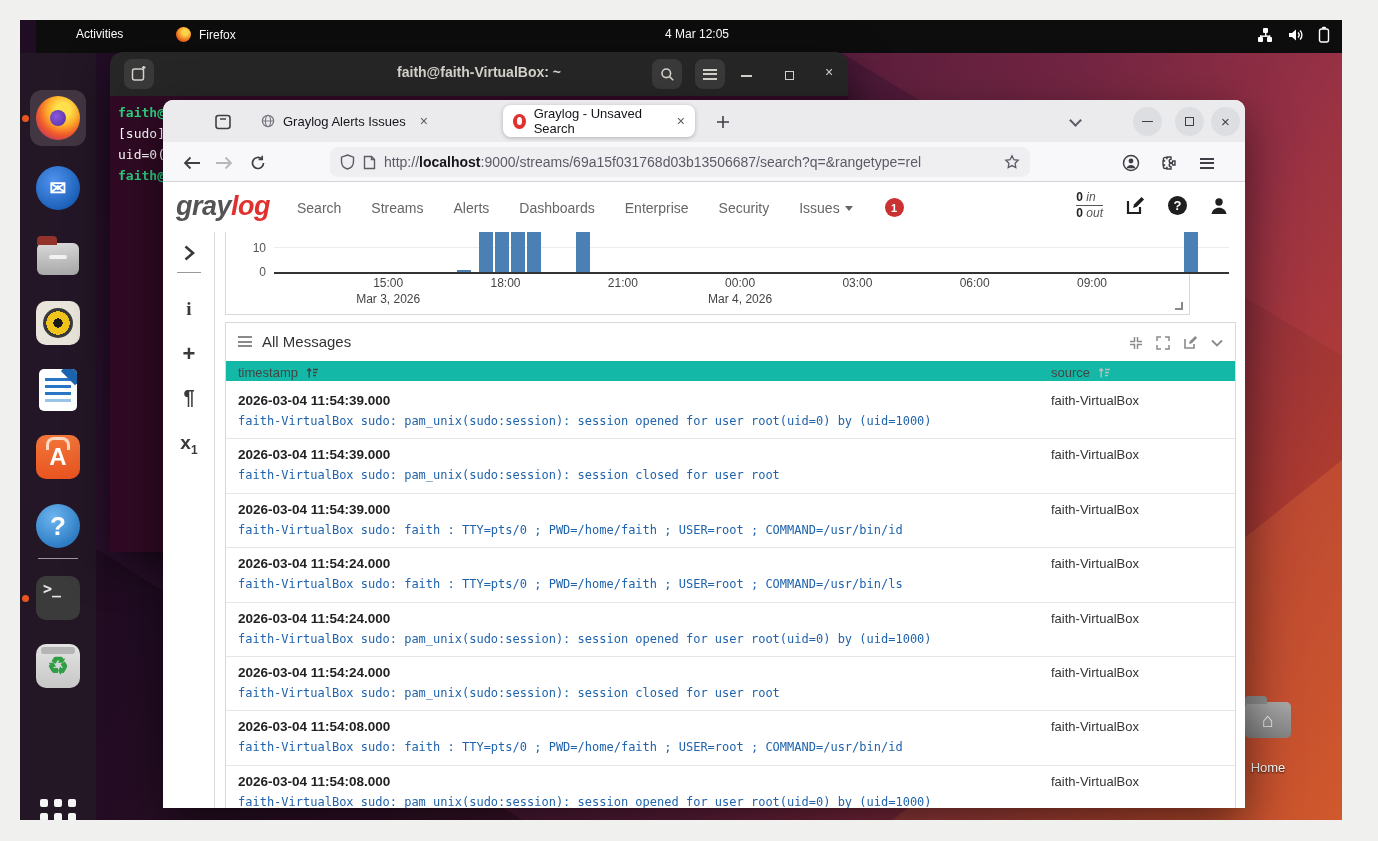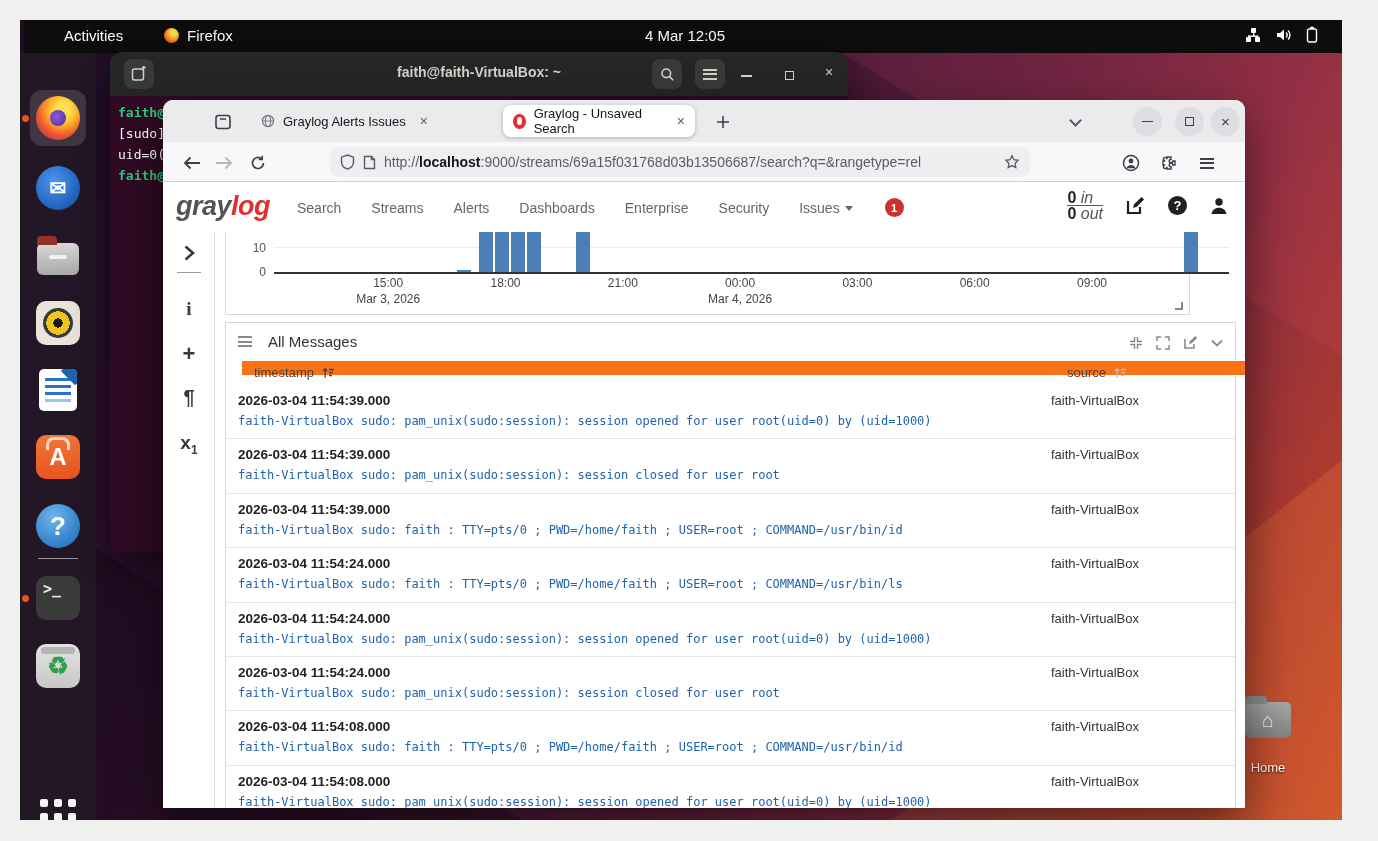--- a/index.html
+++ b/index.html
@@ -7,21 +7,21 @@
   .page { position:relative; width:1378px; height:841px; background:#f0f0ef; }
 
   
   .desktop { position:absolute; left:20px; top:20px; width:1322px; height:800px; overflow:hidden;
     background: linear-gradient(118deg,#1f0d24 0%,#2e1130 26%,#441736 46%,#63203e 62%,#8a2c41 76%,#ab3a30 88%,#c44d28 100%); }
   .facet1 { position:absolute; inset:0; clip-path:polygon(58% 0,100% 0,100% 42%); background:rgba(255,90,110,.10); }
   .facet2 { position:absolute; inset:0; clip-path:polygon(66% 100%,100% 55%,100% 100%); background:rgba(255,130,60,.22); }
   .facet3 { position:absolute; inset:0; clip-path:polygon(0 60%,38% 100%,0 100%); background:rgba(0,0,0,.25); }
 
   
-  .topbar { position:absolute; left:4px; top:0; width:100%; height:33px; background:#0d0d0d; color:#fff; font-size:15px; z-index:50;padding-left:44px; }
+  .topbar { position:absolute; left:16px; top:0; width:100%; height:33px; background:#0d0d0d; color:#fff; font-size:12px; z-index:50;padding-left:44px; }
   .topbar .activities { position:absolute; left:40px; top:7px; }
   .topbar .ffind { position:absolute; left:140px; top:7px; display:flex; gap:8px; align-items:center; }
   .ffdot { width:15px; height:15px; border-radius:50%; background:radial-gradient(circle at 62% 35%, #ffd84d 0 22%, #ff9e2a 45%, #e95420 75%, #b33b20 100%); display:inline-block; }
   .topbar .clock { position:absolute; left:50%; transform:translateX(-50%); top:7px; }
   .topbar .tray { position:absolute; right:28px; top:6px; display:flex; gap:14px; align-items:center; }
 
   
   .dock { position:absolute; left:0; top:33px; width:76px; height:767px; background:rgba(36,23,38,.9); z-index:40; }
   .dock-item { position:absolute; left:10px; width:56px; height:56px; border-radius:12px; display:flex; align-items:center; justify-content:center; }
   .dock-item.active { background:rgba(255,255,255,.14); }
@@ -90,21 +90,21 @@
   
   .gl { position:absolute; left:0; top:82px; width:1082px; height:626px; background:#fff; overflow:hidden; }
   .gl-nav { position:relative; height:50px; background:#fff; }
   .gl-logo { position:absolute; left:13px; top:9px; font-size:27px; font-weight:bold; letter-spacing:-.5px;font-style:italic; }
   .gl-logo .g1 { color:#545454; } .gl-logo .g2 { color:#e0312e; }
   .gl-menu { position:absolute; left:134px; top:16px; display:flex; gap:30px; font-size:14px; color:#666; align-items:center; }
   .gl-menu .item { cursor:pointer; }
   .caret { display:inline-block; width:0; height:0; border-left:4px solid transparent; border-right:4px solid transparent; border-top:5px solid #666; margin-left:5px; vertical-align:middle; }
   .badge { width:19px; height:19px; border-radius:50%; background:#ca3232; color:#fff; font-size:11px; font-weight:bold; display:flex; align-items:center; justify-content:center; margin-left:2px; }
   .gl-right { position:absolute; right:16px; top:8px; display:flex; gap:22px; align-items:center; }
-  .thru { font-size:16px; color:#222; text-align:left; line-height:15px; }
+  .thru { font-size:12px; color:#222; text-align:left; line-height:15px; }
   .thru .row1 { border-bottom:1px solid #555; }
   .thru b { font-weight:bold; } .thru i { color:#555; }
   .help-circ { width:19px; height:19px; border-radius:50%; background:#1f1f1f; color:#fff; font-size:13px; font-weight:bold; display:flex; align-items:center; justify-content:center; }
 
   .gl-side { position:absolute; left:0; top:50px; width:52px; height:576px; border-right:1px solid #dcdcdc; background:#fff; }
   .side-ic { position:absolute; left:0; width:52px; text-align:center; color:#3a3a3a; font-weight:bold; }
   .side-div { position:absolute; left:14px; width:24px; height:1px; background:#9a9a9a; }
 
   .gl-content { position:absolute; left:52px; top:50px; width:1030px; height:576px; background:#fff; }
   .card { position:absolute; background:#fff; border:1px solid #d8d8d8; }
@@ -116,25 +116,25 @@
   .axis { position:absolute; left:48px; top:40px; width:955px; height:1.5px; background:#333; }
   .plot { position:absolute; left:48px; top:0; width:955px; height:40px; overflow:hidden; }
   .hbar { position:absolute; bottom:0; width:14px; background:#4a80b4; }
   .xaxis { position:absolute; left:48px; top:44px; width:955px; height:36px; font-size:12px; color:#444; }
   .xtick { position:absolute; transform:translateX(-50%); white-space:nowrap; }
   .xdate { position:absolute; top:16px; transform:translateX(-50%); white-space:nowrap; }
   .resize-corner { position:absolute; right:6px; bottom:4px; width:8px; height:8px; border-right:2px solid #888; border-bottom:2px solid #888; }
 
   
   .msg-card { left:10px; top:90px; width:1011px; height:560px; }
-  .w-head { position:absolute; left:12px; top:10px; display:flex; gap:16px; align-items:center; font-size:15px; color:#333; }
+  .w-head { position:absolute; left:12px; top:10px; display:flex; gap:10px; align-items:center; font-size:15px; color:#333; }
   .w-icons { position:absolute; right:12px; top:12px; display:flex; gap:13px; align-items:center; }
   .burger { display:inline-block; width:14px; }
   .burger span { display:block; height:2px; background:#8a8a8a; margin:2.5px 0; }
-  .thead { position:absolute; left:0; top:38px; width:1009px; height:14px; background:#f97316; font-size:13px; color:#444;margin-left:16px; }
+  .thead { position:absolute; left:0; top:38px; width:1009px; height:20px; background:#14b8a6; font-size:13px; color:#444; }
   .thead .c1 { position:absolute; left:12px; top:4px; display:flex; gap:8px; align-items:center; }
   .thead .c2 { position:absolute; left:825px; top:4px; display:flex; gap:8px; align-items:center; }
   .rows { position:absolute; left:0; top:62px; width:1009px; }
   .mrow { position:relative; height:54.4px; border-bottom:1px solid #e6e6e6; }
   .mrow .ts { position:absolute; left:12px; top:8px; font-size:13.5px; font-weight:bold; color:#222; }
   .mrow .src { position:absolute; left:825px; top:8px; font-size:13px; color:#333; }
   .mrow .msg { position:absolute; left:12px; top:29px; width:985px; font-family:"DejaVu Sans Mono", monospace; font-size:12px; color:#1f63ac; white-space:nowrap; overflow:hidden; }
 
   svg { display:block; }
 </style>

